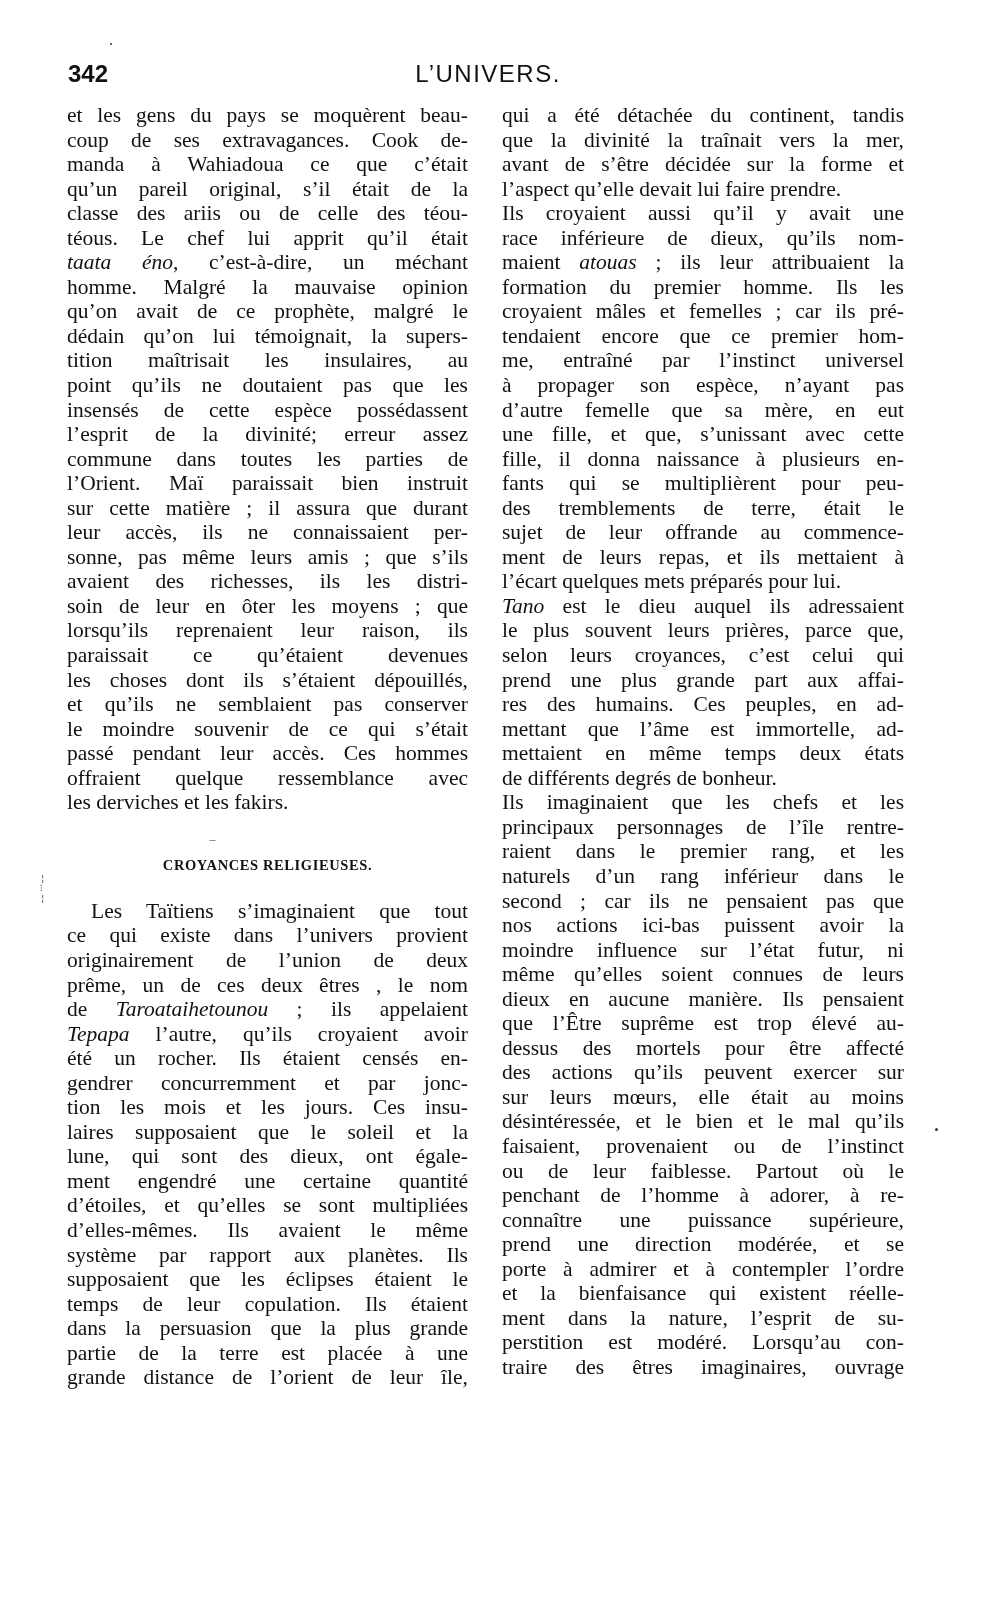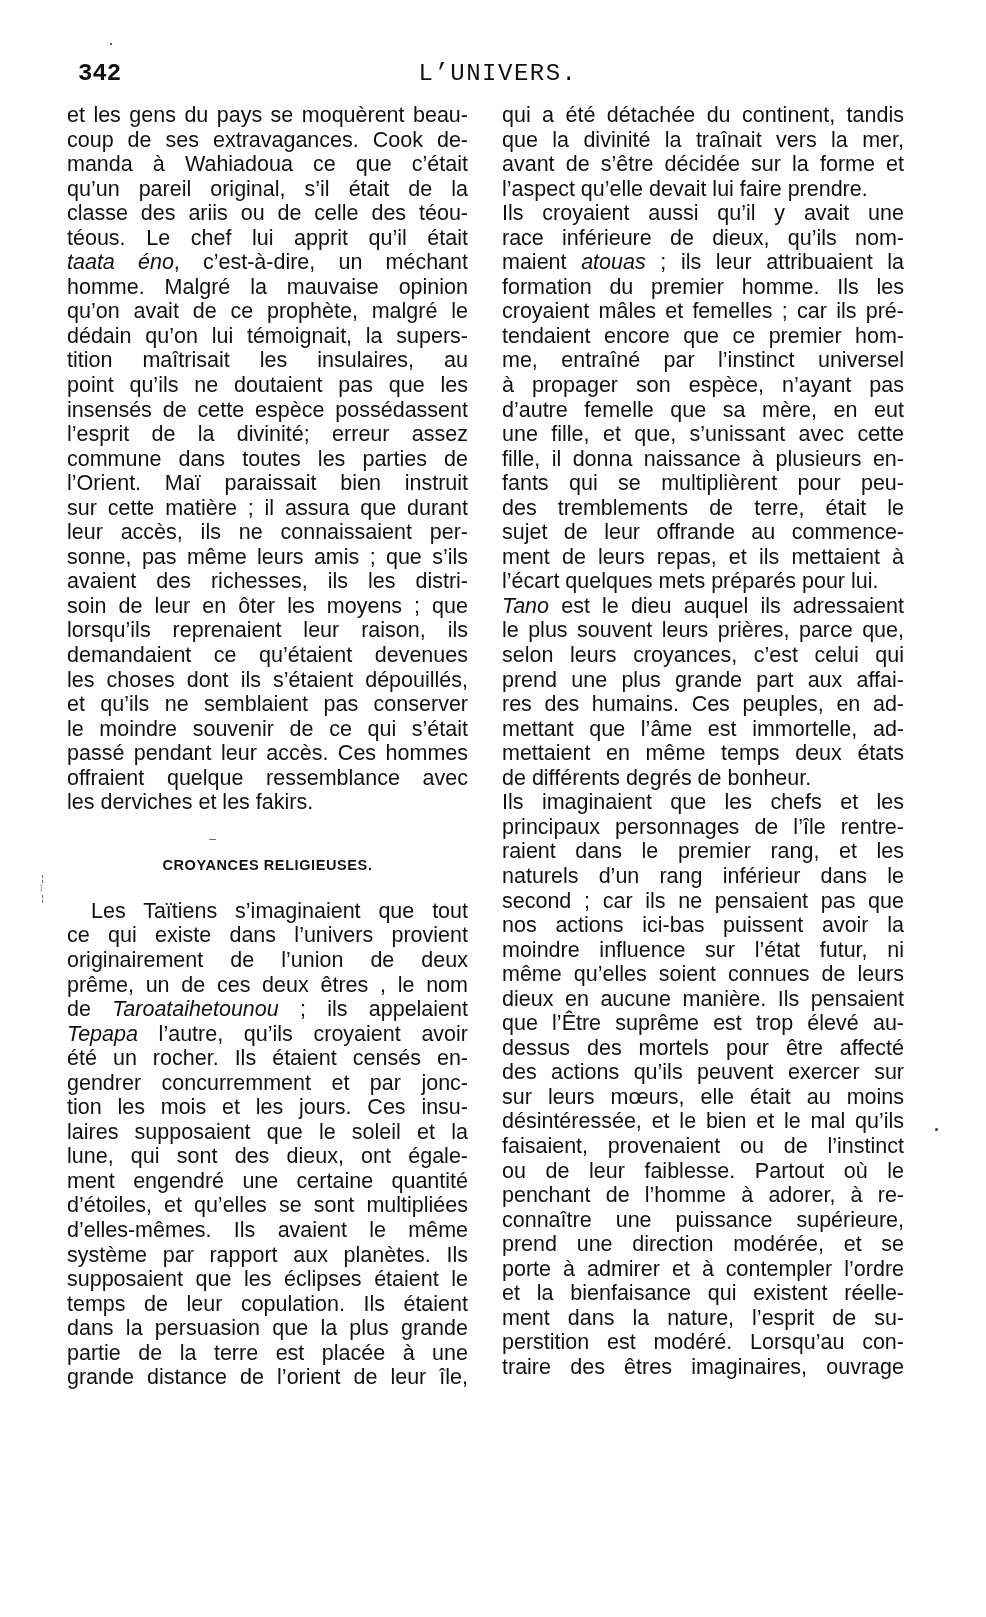--- a/index.html
+++ b/index.html
@@ -1,26 +1,26 @@
 <!DOCTYPE html>
 <html><head>
   <meta charset="utf-8">
   <style>
     html, body { margin: 0; padding: 0; background: #ffffff; }
     body { width: 986px; height: 1617px; position: relative; overflow: hidden; color: #111; }
     .page { position: absolute; left: 0; top: 0; width: 986px; height: 1617px; }
     .running-head {
-      position: absolute; top: 60px; left: 78px; width: 840px; height: 30px;
-      font-family: Liberation Mono, monospace;
+      position: absolute; top: 60px; left: 68px; width: 840px; height: 30px;
+      font-family: Liberation Sans, sans-serif;
     }
     .page-number { position: absolute; left: 0; top: 0; font-size: 24px; font-weight: bold; letter-spacing: 0px; }
     .running-title { position: absolute; left: 0; right: 0; top: 0; text-align: center; font-size: 24px; letter-spacing: 1.5px; }
     .col {
       position: absolute; top: 103px; width: 400px;
-      font-family: Liberation Sans, sans-serif;
+      font-family: Liberation Serif, serif;
       font-size: 21.5px; line-height: 24.55px;
     }
     .col-left { left: 67px; width: 401px; }
     .col-right { left: 502px; width: 402px; }
     .line {
       display: block; white-space: nowrap; text-align: justify; text-align-last: justify;
       height: 24.55px; overflow: visible;
     }
     .line.last { text-align-last: left; }
     .line.indent { padding-left: 24px; }
@@ -63,21 +63,21 @@
         <span class="line">insensés de cette espèce possédassent</span>
         <span class="line">l’esprit de la divinité; erreur assez</span>
         <span class="line">commune dans toutes les parties de</span>
         <span class="line">l’Orient. Maï paraissait bien instruit</span>
         <span class="line">sur cette matière ; il assura que durant</span>
         <span class="line">leur accès, ils ne connaissaient per-</span>
         <span class="line">sonne, pas même leurs amis ; que s’ils</span>
         <span class="line">avaient des richesses, ils les distri-</span>
         <span class="line">soin de leur en ôter les moyens ; que</span>
         <span class="line">lorsqu’ils reprenaient leur raison, ils</span>
-        <span class="line">demandaient ce qu’étaient devenues</span>
+        <span class="line">paraissait ce qu’étaient devenues</span>
         <span class="line">les choses dont ils s’étaient dépouillés,</span>
         <span class="line">et qu’ils ne semblaient pas conserver</span>
         <span class="line">le moindre souvenir de ce qui s’était</span>
         <span class="line">passé pendant leur accès. Ces hommes</span>
         <span class="line">offraient quelque ressemblance avec</span>
         <span class="line last">les derviches et les fakirs.</span>
       </div>
     <span class="spacer-sm"></span>
     <span class="dash">–</span>
     <span class="heading">CROYANCES RELIGIEUSES.</span>

